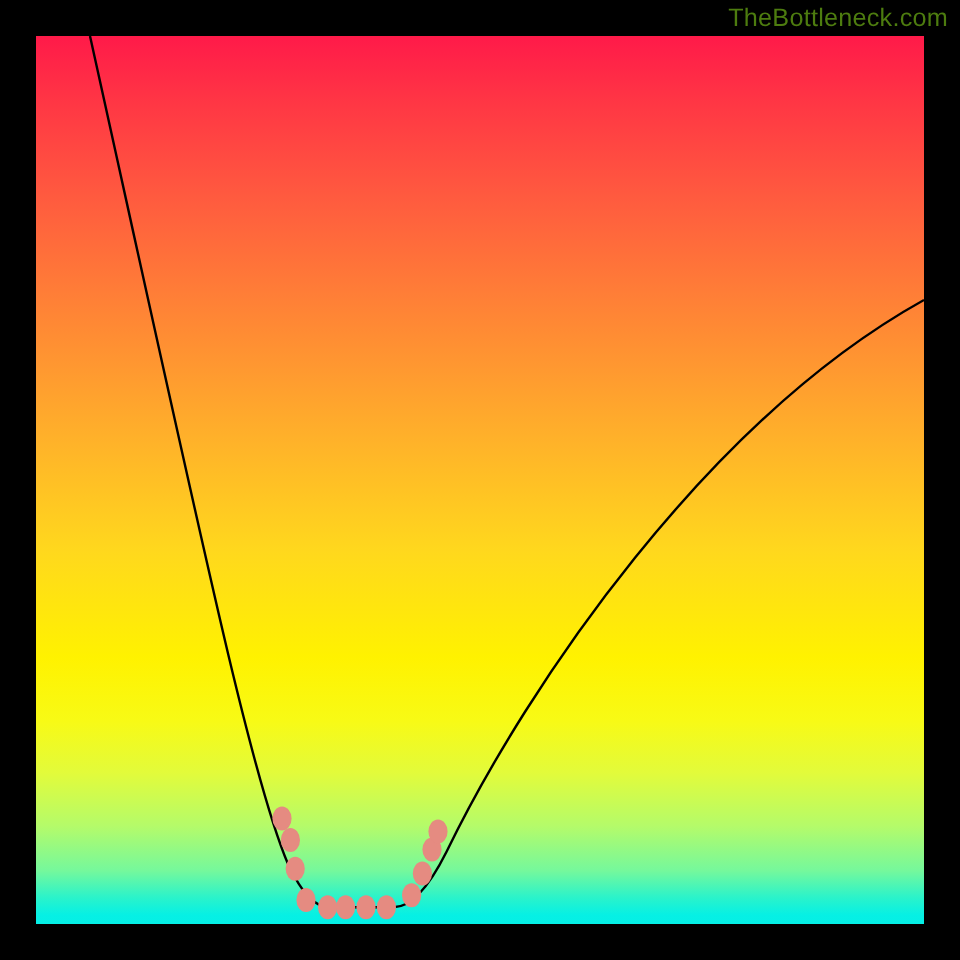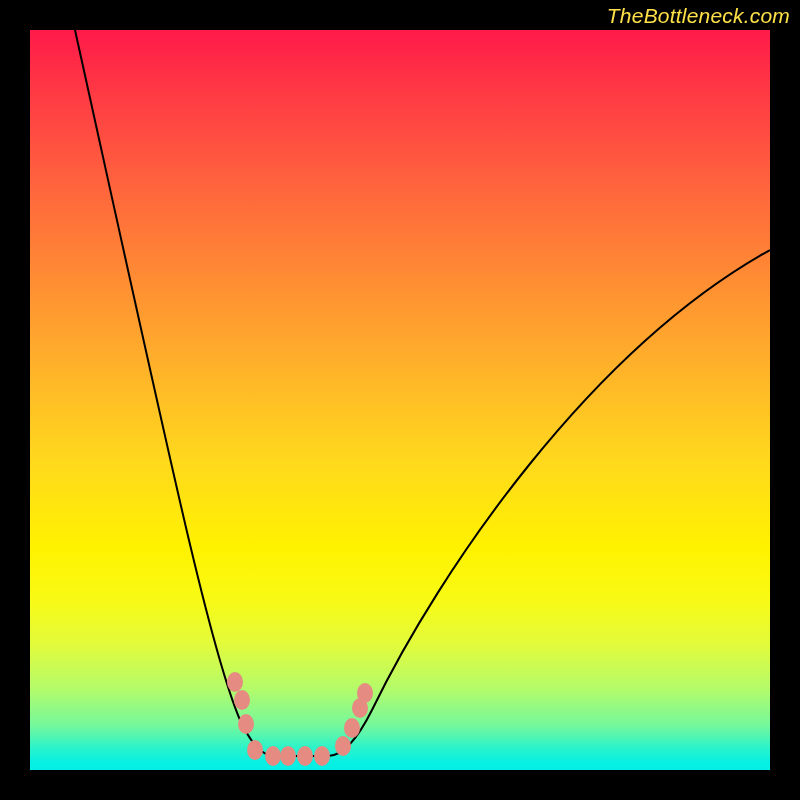--- a/index.html
+++ b/index.html
@@ -45,25 +45,24 @@
     position: absolute;
     left: 0;
     top: 0;
     width: 740px;
     height: 740px;
   }
   .watermark {
     position: absolute;
     top: 4px;
     right: 10px;
-    color: #fde047;
+    color: #4d7c0f;
     font-size: 21px;
     letter-spacing: 0.2px;
     font-weight: 500;
-    font-style: italic;
   }
   .curve {
     fill: none;
     stroke: #000;
     stroke-width: 2;
   }
   .marker {
     fill: #e58b81;
     stroke: none;
   }

